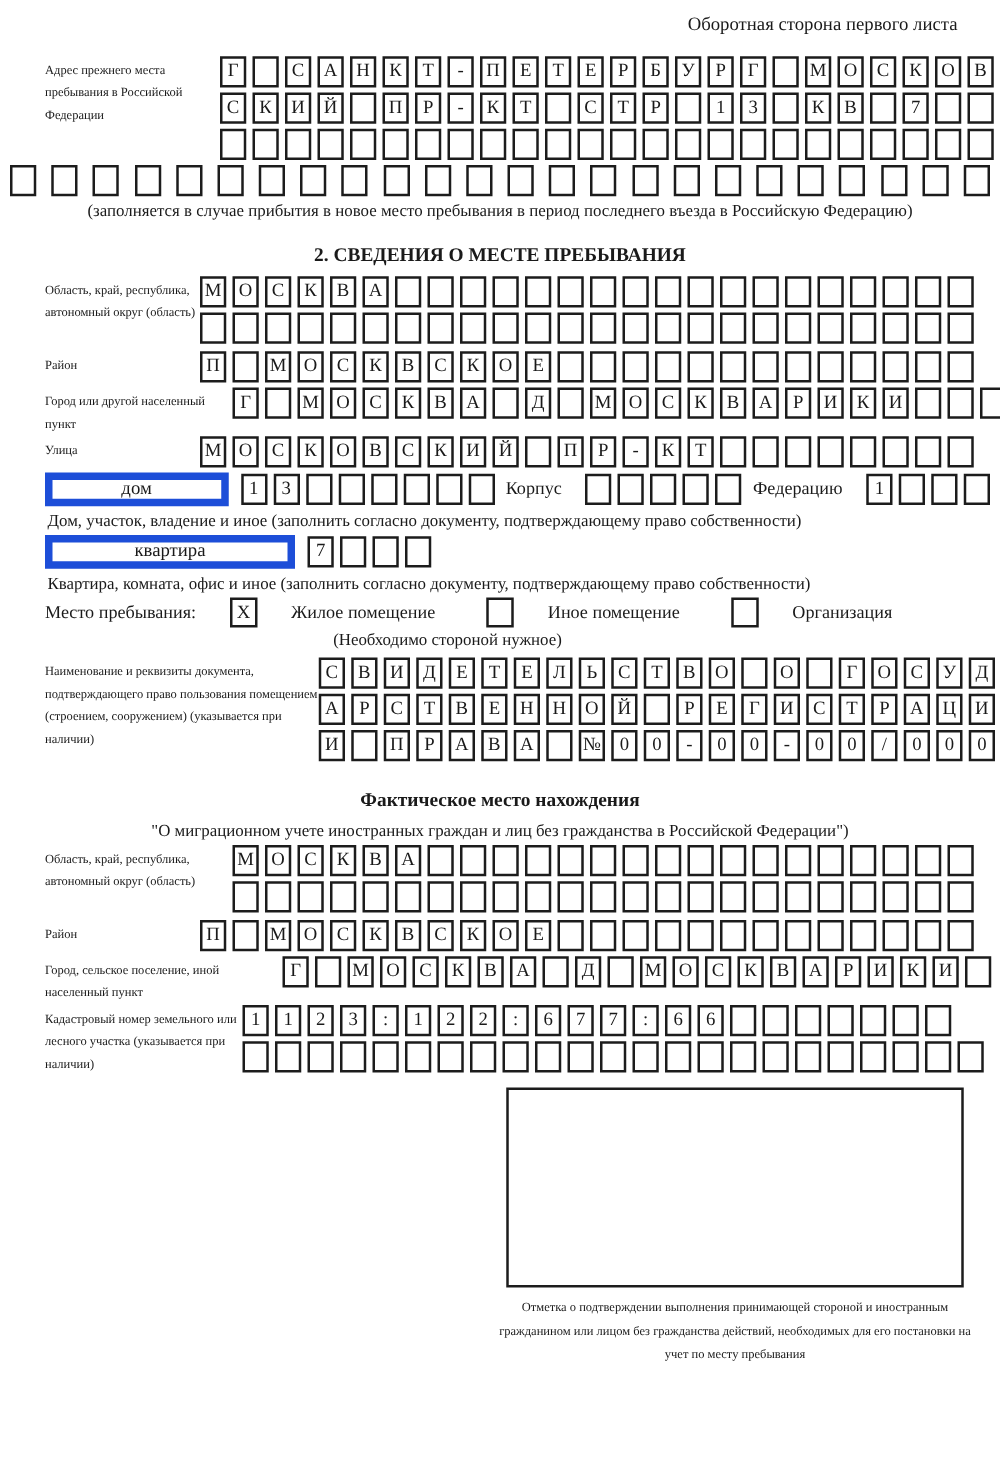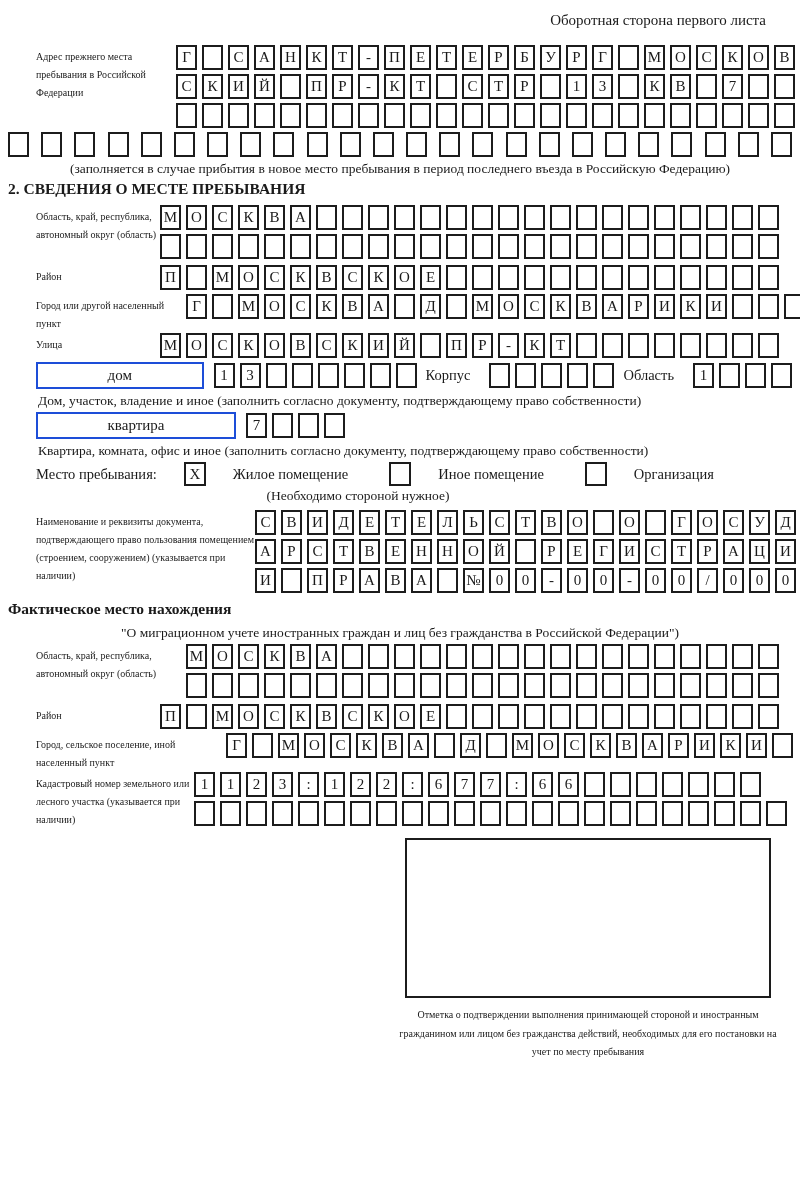--- a/index.html
+++ b/index.html
@@ -24,25 +24,25 @@
     flex: none; width: 21px; height: 25px;
     border: 2px solid #1c1c1c;
     display: flex; align-items: center; justify-content: center;
     font-size: 15px; line-height: 1; padding-bottom: 1px;
   }
   .fullrow { display: flex; justify-content: space-between; margin: 0 0 4px 0; width: 784px; }
   .fullrow .cell { margin: 0; }
 
   .note { font-size: 13.5px; text-align: center; margin-bottom: 3px; }
   .note-left { font-size: 13.5px; margin: 0 0 3px 30px; }
-  .sec-title { font-size: 15.5px; font-weight: bold; margin: 3px 0 7px; }
+  .sec-title { font-size: 15.5px; font-weight: bold; text-align: center; margin: 19px 0 7px; }
 
   .boxrow { display: flex; align-items: center; margin-left: 28px; margin-bottom: 4px; }
   .namebox {
-    width: 170px; height: 27px; border: 2px solid #1d4ed8;
+    width: 170px; height: 27px; border: 6px solid #1d4ed8;
     display: flex; align-items: center; justify-content: center; font-size: 15px;
   }
   .namebox.apt { width: 200px; font-family: Liberation Serif, serif; }
   .inline-label { font-size: 14.5px; padding: 0 9px; }
   .boxrow .crow { margin-bottom: 0; margin-left: 10px; }
 
   .stay-row { display: flex; align-items: center; margin-left: 28px; margin-bottom: 2px; font-size: 14.5px; gap: 27px; }
   .chk {
     flex: none; width: 22px; height: 24px; border: 2px solid #1c1c1c;
     display: flex; align-items: center; justify-content: center; font-size: 15px;
@@ -337,21 +337,21 @@
         <span class="cell"></span>
       </div>
     <span class="inline-label">Корпус</span>
     <div class="crow">
         <span class="cell"></span>
         <span class="cell"></span>
         <span class="cell"></span>
         <span class="cell"></span>
         <span class="cell"></span>
       </div>
-    <span class="inline-label">Область</span>
+    <span class="inline-label">Федерацию</span>
     <div class="crow">
         <span class="cell">1</span>
         <span class="cell"></span>
         <span class="cell"></span>
         <span class="cell"></span>
       </div>
   </div>
   <div class="note-left">Дом, участок, владение и иное (заполнить согласно документу, подтверждающему право собственности)</div>
 
   <div class="boxrow">

